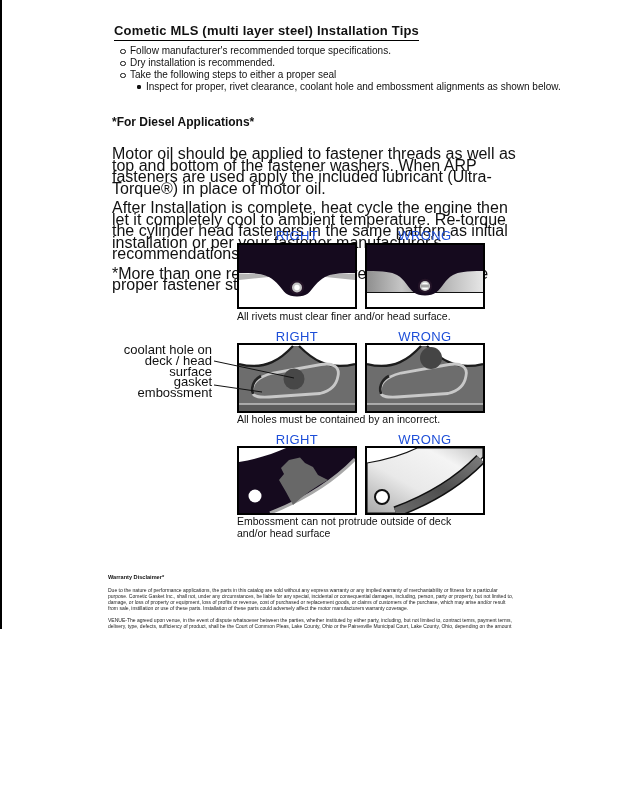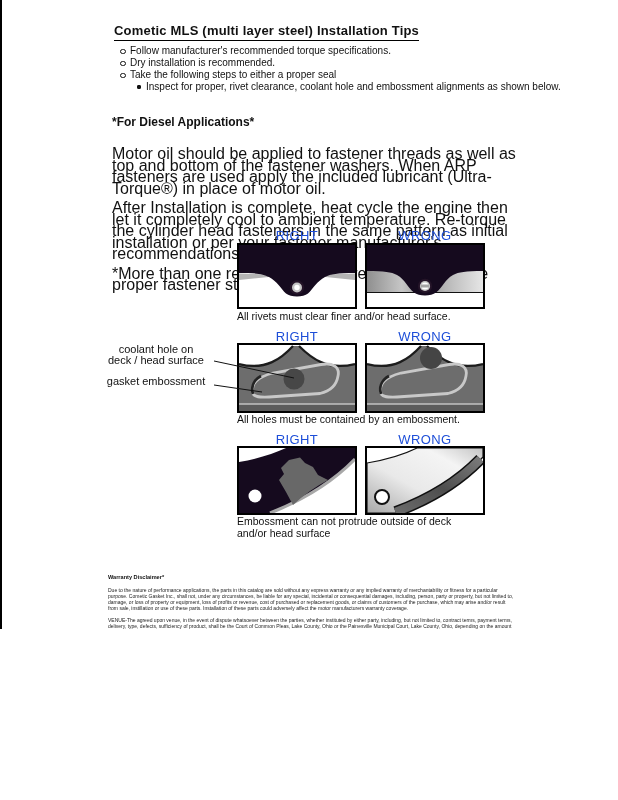--- a/index.html
+++ b/index.html
@@ -19,21 +19,21 @@
 
   .diesel{position:absolute;left:112px;top:115px;width:416px;}
   .diesel h2{margin:0 0 19px 0;font-size:12px;font-weight:bold;}
   .diesel p{margin:0 0 8px 0;font-size:16px;line-height:11.5px;}
 
   .dlabel{position:absolute;width:120px;text-align:center;font-size:13px;letter-spacing:.4px;color:#1d4ed8;}
   .panel{position:absolute;border:2px solid #000;background:#fff;}
   .panel svg{display:block;}
   .caption{position:absolute;left:237px;font-size:10.5px;line-height:11.5px;white-space:pre-line;color:#111;}
 
-  .callout{position:absolute;width:112px;text-align:center;font-size:11px;line-height:11px;
+  .callout{position:absolute;width:112px;text-align:right;font-size:13px;line-height:11px;
            white-space:pre-line;color:#111;}
   .callout-lines{position:absolute;left:100px;top:340px;pointer-events:none;}
 
   .warranty{position:absolute;left:108px;top:574px;width:407px;}
   .warranty h3{margin:0 0 7px 0;font-size:5.6px;font-weight:bold;}
   .warranty p{margin:0 0 6px 0;font-size:5px;line-height:6px;white-space:pre-line;color:#222;}
 
   .page-code{position:absolute;left:388px;top:757px;font-size:13.5px;letter-spacing:.3px;color:#1a1a1a;}
 </style>
 </head>
@@ -143,21 +143,21 @@
       <path d="M22,31 C15.5,34.5 11.5,41 14,49" fill="none" stroke="#242424" stroke-width="2.8"></path>
       <circle cx="64" cy="13" r="11" fill="#454545"></circle>
     </svg>
   </div>
 
   <svg class="callout-lines" width="210" height="70" viewBox="0 0 210 70">
     <line x1="114" y1="21" x2="194" y2="38" stroke="#111" stroke-width="1"></line>
     <line x1="114" y1="45" x2="162" y2="52" stroke="#111" stroke-width="1"></line>
   </svg>
 
-  <div class="caption" style="top:414px;">All holes must be contained by an embossment.</div>
+  <div class="caption" style="top:414px;">All holes must be contained by an incorrect.</div>
 
   <div class="dlabel" style="left:237px;top:432px;">RIGHT</div>
   <div class="dlabel" style="left:365px;top:432px;">WRONG</div>
 
   <div class="panel" style="left:237px;top:446px;">
     <svg width="116" height="65" viewBox="0 0 116 65">
       <rect x="0" y="0" width="116" height="65" fill="#ffffff"></rect>
       <path d="M0,14 C18,11 34,6 47,0 L116,0 L116,11 Q84,44 31,65 L0,65 Z" fill="#150a1e"></path>
       <path d="M116,11 Q84,44 31,65" fill="none" stroke="#a8a8a8" stroke-width="3.2"></path>
       <path d="M42,20 L50,12 L61,9.5 L66,15 L74,19 L79,27 L89,32 Q70,42 54,57 L47,44 L40,32 L45,26 Z" fill="#686868"></path>

